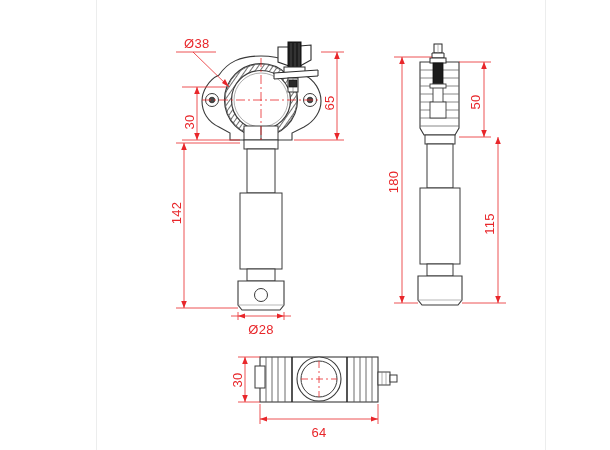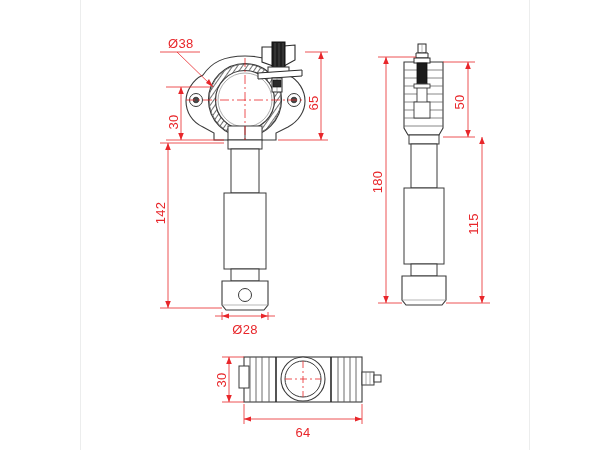--- a/index.html
+++ b/index.html
@@ -11,20 +11,21 @@
     width: 610px;
     height: 450px;
     overflow: hidden;
     font-family: "Liberation Sans", sans-serif;
   }
   #drawing-canvas {
     position: relative;
     width: 496px;
     height: 450px;
     background: #ffffff;
+    margin-left: 16px;
   }
   #drawing-canvas svg {
     display: block;
   }
   .dim-text {
     font-family: "Liberation Sans", sans-serif;
     font-size: 13px;
     fill: #e8262a;
     letter-spacing: 0.3px;
   }

